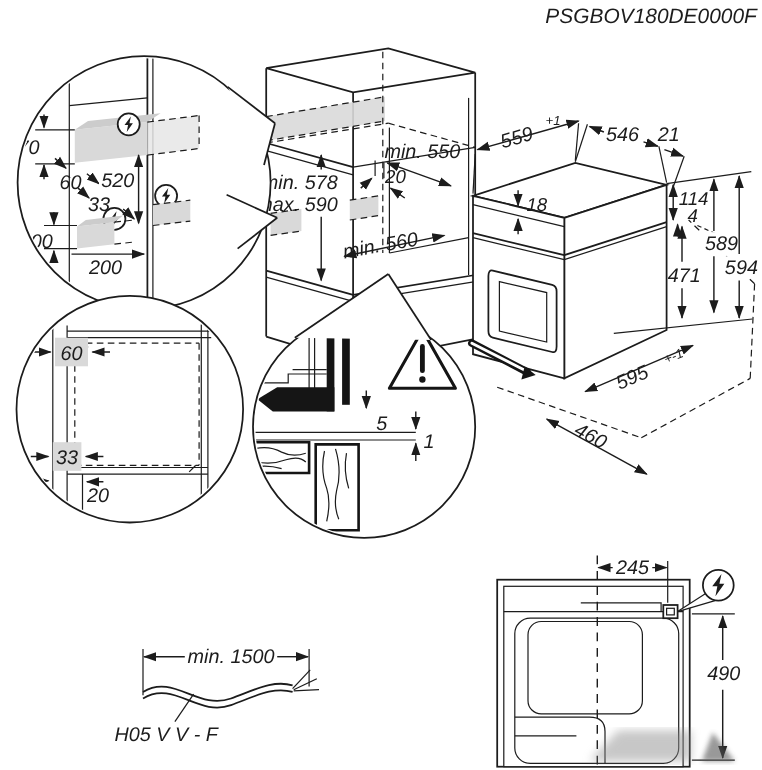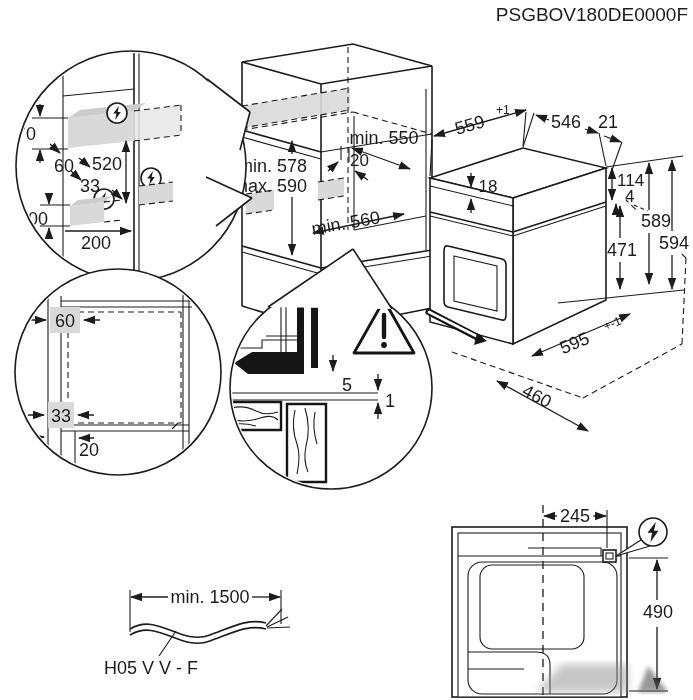--- a/index.html
+++ b/index.html
@@ -1,17 +1,17 @@
 <!DOCTYPE html>
 <html><head>
 <meta charset="utf-8">
 <style>
   html,body{margin:0;padding:0;background:#fff;}
   #stage{position:relative;width:693px;height:700px;background:#fff;overflow:hidden;
-         font-family:"Liberation Sans", sans-serif;}
+         font-family:"Liberation Sans", sans-serif;font-style:italic;}
   svg{position:absolute;left:0;top:0;}
   text{fill:#1c1c1c;font-family:"Liberation Sans", sans-serif;}
   .ln{stroke:#1c1c1c;stroke-width:1.6;fill:none;}
   .tn{stroke:#1c1c1c;stroke-width:1.1;fill:none;}
   .dsh{stroke:#1c1c1c;stroke-width:1.1;fill:none;stroke-dasharray:6 4;}
   .dim{stroke:#1c1c1c;stroke-width:1.3;fill:none;}
   .gray{fill:#d9d9d9;}
   .wfill{fill:#fff;}
   .blk{fill:#151515;}
   .lbl{font-size:18px;}

